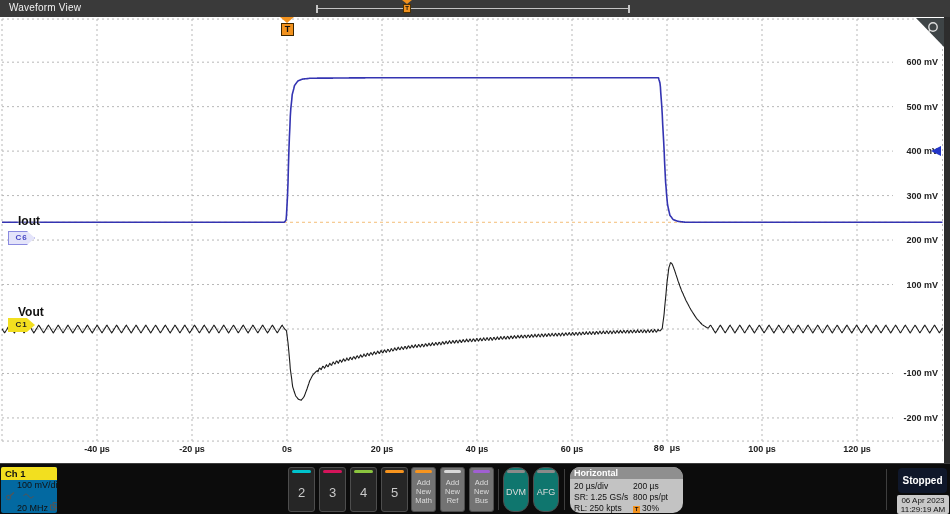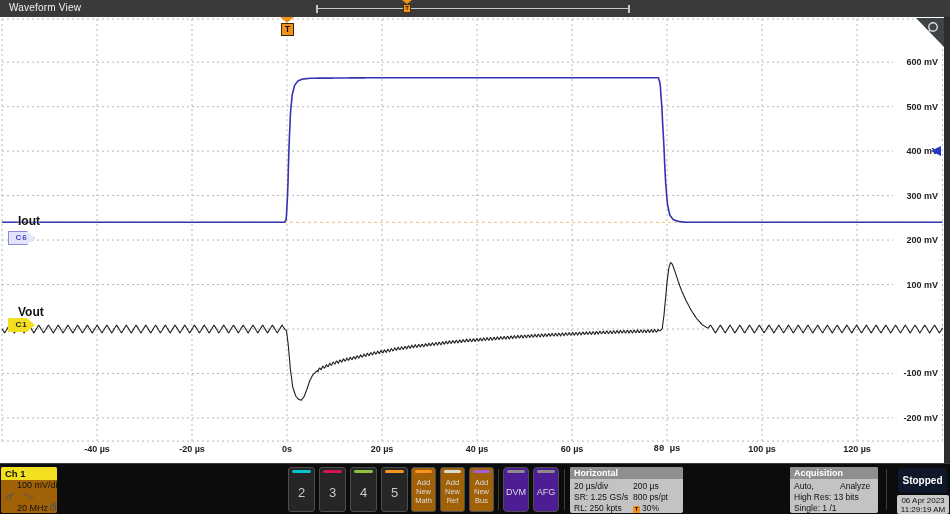--- a/index.html
+++ b/index.html
@@ -24,31 +24,31 @@
   .tflag .box{position:absolute;left:1px;top:6px;width:13px;height:13px;background:#f2921e;border:1px solid #3c2600;color:#111;font-size:9px;font-weight:bold;text-align:center;line-height:11px}
   .lvl-arrow{position:absolute;right:9px;top:129px;width:0;height:0;border-top:5px solid transparent;border-bottom:5px solid transparent;border-right:10px solid #2336c8;z-index:5}
   .trace-label{position:absolute;font-size:12px;font-weight:bold;color:#111;z-index:3;text-shadow:0 0 2px #fff}
   .chtag{position:absolute;width:27px;height:14px;font-size:8px;font-weight:bold;text-align:center;line-height:14px;letter-spacing:1px;clip-path:polygon(0 0,70% 0,100% 50%,70% 100%,0 100%);z-index:3}
   .tag-c6{background:#e4e4fa;color:#4848c4;box-shadow:inset 0 0 0 1px #8a8ae0}
   .tag-c1{background:#f2df1f;color:#222}
   .tick-x{position:absolute;width:44px;text-align:center;font-size:9px;font-weight:bold;color:#222}
   .tick-y{position:absolute;right:12px;width:54px;text-align:right;font-size:9px;font-weight:bold;color:#222}
   
   .bbar{position:absolute;left:0;top:463px;width:950px;height:51px;background:#0c0c0c;border-top:1px solid #3c3c3c;z-index:6}
-  .chbadge{position:absolute;top:3px;width:56px;height:46px;background:#a16207;border-radius:2px;overflow:hidden}
+  .chbadge{position:absolute;top:3px;width:56px;height:46px;background:#0369a1;border-radius:2px;overflow:hidden}
   .chhead{height:13px;font-size:9.5px;font-weight:bold;padding-left:4px;line-height:13px}
   .chline{font-size:9px;color:#111;height:10.5px;line-height:10.5px;padding-left:16px;white-space:nowrap}
   .iconrow{display:flex;gap:8px;align-items:center;height:11px;padding-left:4px}
   .bwicon{margin-left:2px}
   .numbtn{position:absolute;top:3px;width:27px;height:45px;background:#262626;border:1px solid #4d4d4d;border-radius:3px;color:#c9c9c9;font-size:13px;text-align:center;padding-top:17px}
   .stripe{position:absolute;top:2px;left:3px;right:3px;height:3px;border-radius:2px}
-  .addbtn{position:absolute;top:3px;width:25px;height:45px;background:#a16207;border:1px solid #4d4d4d;border-radius:3px;color:#dcdcdc;font-size:7.5px;line-height:9px;text-align:center;padding-top:10px}
-  .utilbtn{position:absolute;top:3px;width:26px;height:45px;background:#4c1d95;border:1px solid #4d4d4d;border-radius:4px;color:#dcdcdc;font-size:9px;text-align:center;padding-top:19px}
+  .addbtn{position:absolute;top:3px;width:25px;height:45px;background:#737373;border:1px solid #4d4d4d;border-radius:3px;color:#dcdcdc;font-size:7.5px;line-height:9px;text-align:center;padding-top:10px}
+  .utilbtn{position:absolute;top:3px;width:26px;height:45px;background:#0f766e;border:1px solid #4d4d4d;border-radius:11px;color:#dcdcdc;font-size:9px;text-align:center;padding-top:19px}
   .sep{position:absolute;top:5px;width:1px;height:41px;background:#3e3e3e}
-  .panel{position:absolute;top:3px;height:46px;background:#c3c3c3;border-radius:2px;overflow:hidden}
+  .panel{position:absolute;top:3px;height:46px;background:#c3c3c3;border-radius:10px;overflow:hidden}
   .phead{height:12px;background:#8f8f8f;color:#fff;font-weight:bold;font-size:9px;line-height:12px;padding-left:4px}
   .pcell{position:absolute;font-size:8.5px;color:#111;white-space:nowrap}
   .ticon{display:inline-block;width:7px;height:7px;background:#f2921e;color:#111;font-size:6px;line-height:7px;text-align:center;font-weight:bold;margin-right:2px;vertical-align:0}
   .srcbadge{display:inline-block;width:18px;height:11px;background:#2b46d4;color:#fff;border-radius:5px;font-size:8px;font-weight:bold;text-align:center;line-height:11px;vertical-align:-2px}
   .stopped{position:absolute;left:898px;top:4px;width:49px;height:25px;background:#0f172a;border-radius:4px;color:#fff;font-weight:bold;font-size:10px;text-align:center;line-height:25px}
   .datebox{position:absolute;left:897px;top:31px;width:52px;height:19px;background:#c9c9c9;border-radius:2px;font-size:8px;line-height:9px;color:#111;text-align:center;padding-top:1px;white-space:nowrap}
 </style>
 </head>
 <body>
 
@@ -199,27 +199,20 @@
     <div class="phead">Horizontal</div>
     <div class="pcell" style="left:4px;top:14px">20 µs/div</div>
     <div class="pcell" style="left:63px;top:14px">200 µs</div>
     <div class="pcell" style="left:4px;top:25px">SR: 1.25 GS/s</div>
     <div class="pcell" style="left:63px;top:25px">800 ps/pt</div>
     <div class="pcell" style="left:4px;top:36px">RL: 250 kpts</div>
     <div class="pcell" style="left:63px;top:36px"><span class="ticon">T</span><span>30%</span></div>
   </div>
 
 
-  <div class="panel" style="left:790px;width:88px">
-    <div class="phead">Acquisition</div>
-    <div class="pcell" style="left:4px;top:14px">Auto,</div>
-    <div class="pcell" style="left:50px;top:14px">Analyze</div>
-    <div class="pcell" style="left:4px;top:25px">High Res: 13 bits</div>
-    <div class="pcell" style="left:4px;top:36px">Single: 1 /1</div>
-  </div>
 
   <div class="sep" style="left:886px"></div>
 
   <div class="stopped">Stopped</div>
   <div class="datebox">
     <div>06 Apr 2023</div>
     <div>11:29:19 AM</div>
   </div>
 </div>
 

